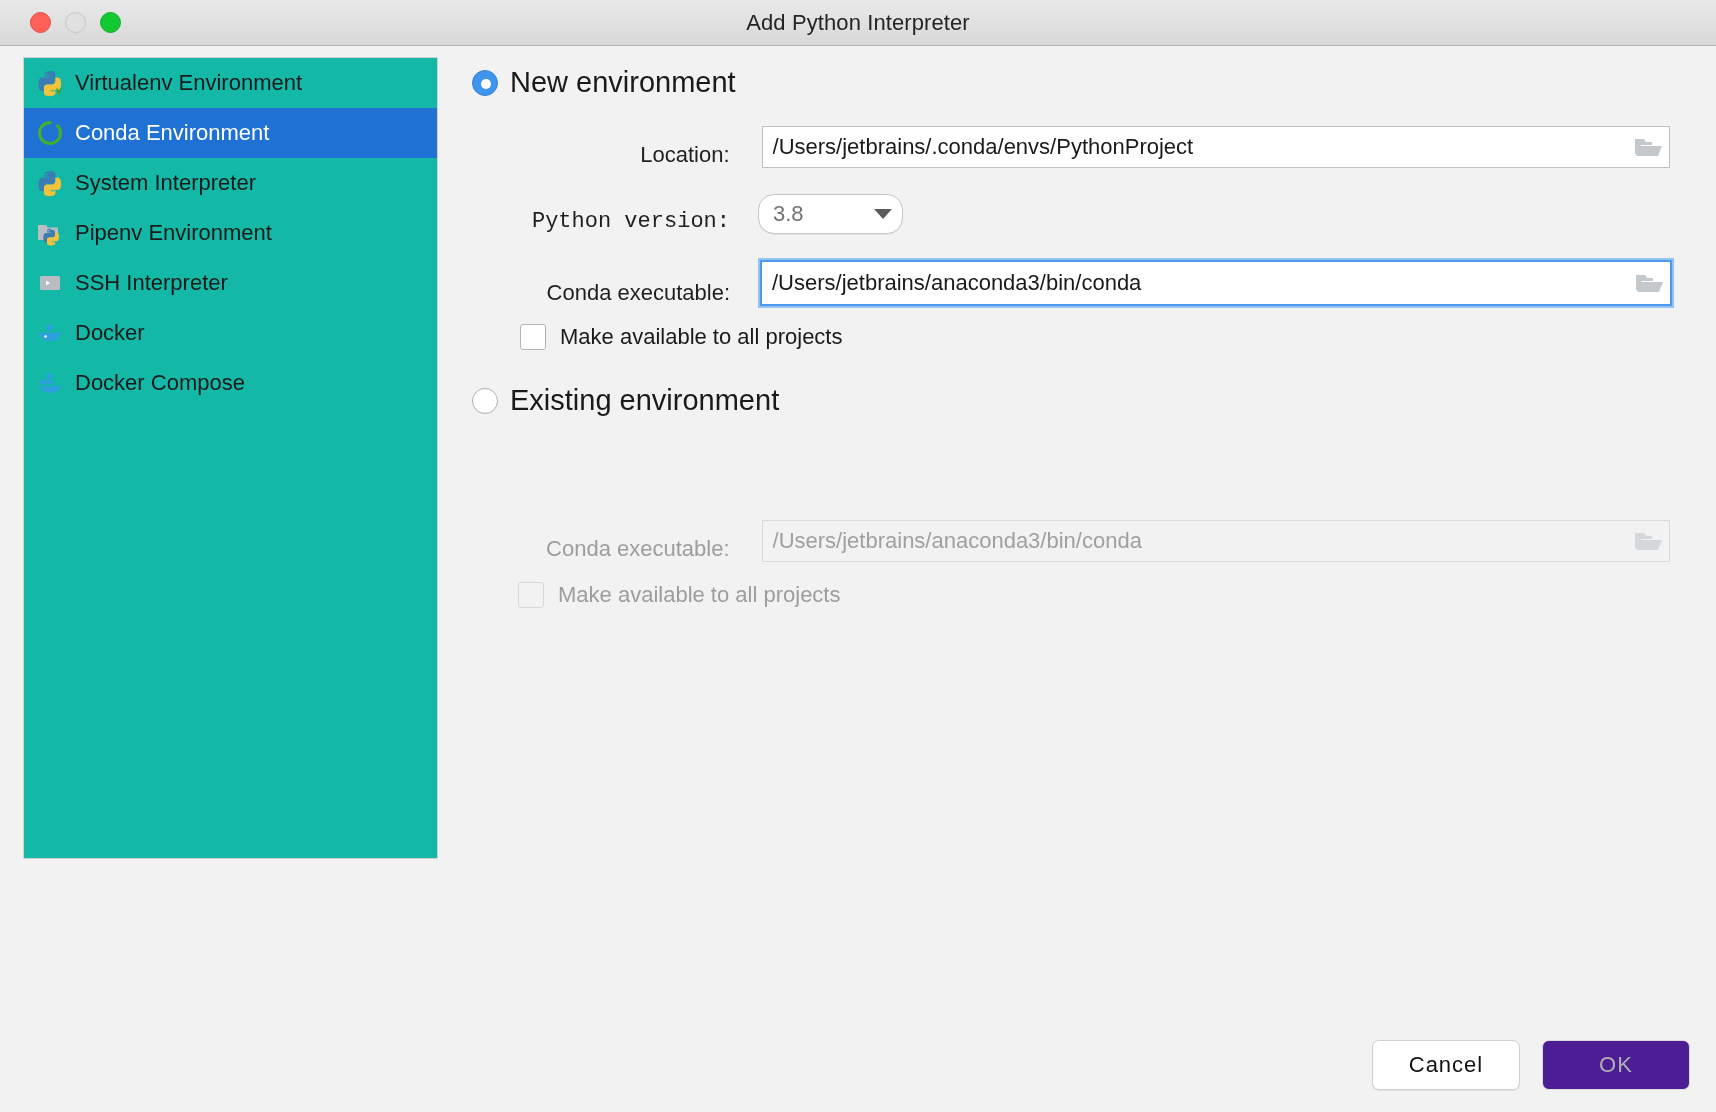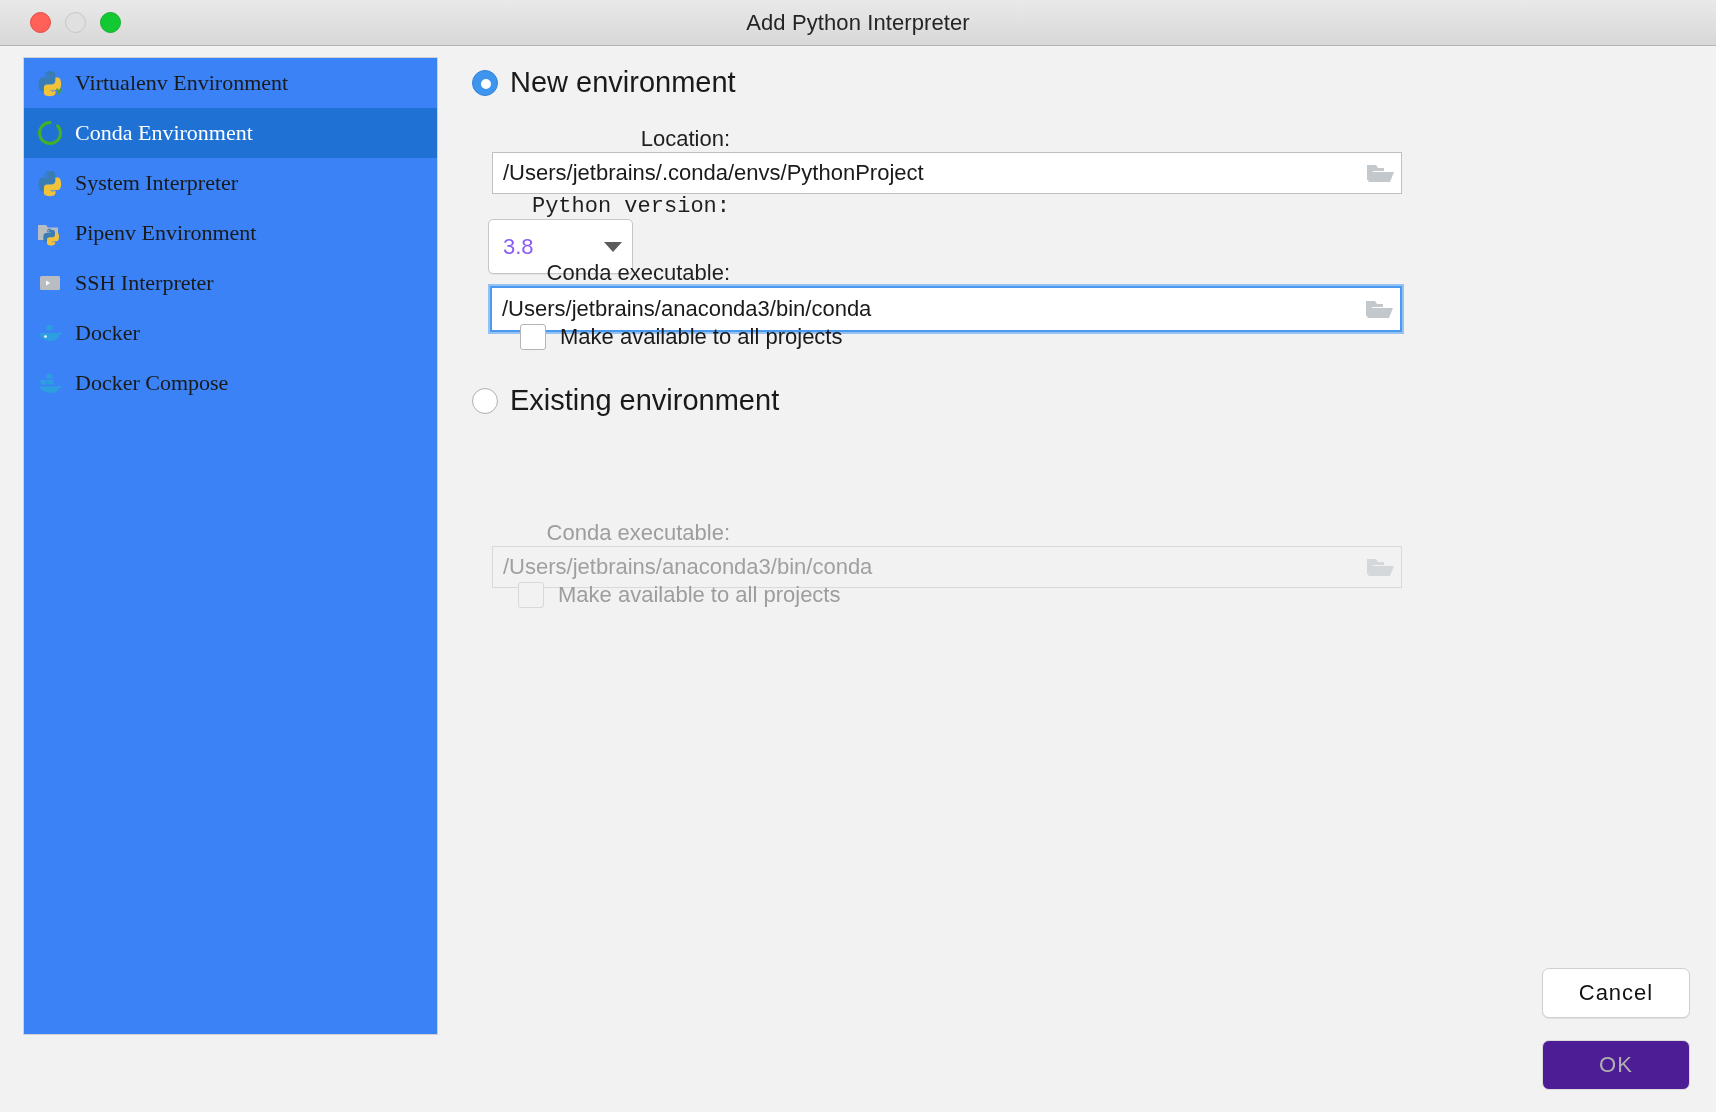--- a/index.html
+++ b/index.html
@@ -36,25 +36,24 @@
     letter-spacing: 0.1px;
   }
 
   
   .body { flex: 1; position: relative; }
 
   
   .sidebar {
     position: absolute;
     left: 23px; top: 11px;
-    width: 415px; height: 978px;
-    background: #3b82f6;
+    width: 415px; height: 802px;
+    background: #14b8a6;
     border: 1px solid #d2d2d2;
     overflow: hidden;
-    font-family: Liberation Serif, serif;
   }
   .side-item {
     display: flex; align-items: center;
     height: 50px;
     padding-left: 12px;
     gap: 11px;
     font-size: 22px;
     color: #1a1a1a;
     cursor: default;
   }
@@ -72,21 +71,21 @@
     position: relative; flex: 0 0 26px;
   }
   .radio.checked { background: #3f95ee; border-color: #2f82d8; }
   .radio.checked::after {
     content: ""; position: absolute;
     left: 8px; top: 8px; width: 10px; height: 10px;
     border-radius: 50%; background: #ffffff;
   }
   .radio-label { font-size: 29px; color: #1a1a1a; }
 
-  .form-row { display: flex; align-items: flex-start; flex-direction: column; }
+  .form-row { display: flex; align-items: flex-end; }
   .field-label {
     font-size: 22px; color: #1f1f1f;
     text-align: right;
     white-space: nowrap;
   }
   .field-label.dim { color: #9d9d9d; }
 
   .textfield {
     height: 42px;
     background: #ffffff;
@@ -102,26 +101,26 @@
     height: 46px;
   }
   .textfield.disabled {
     background: #f2f2f2; border-color: #d9d9d9; color: #a0a0a0;
   }
   .tf-value { flex: 1; white-space: nowrap; overflow: hidden; }
 
   .folder-icon { width: 30px; height: 24px; flex: 0 0 30px; }
 
   .combo {
-    height: 55px;
+    height: 40px;
     background: #ffffff;
     border: 1px solid #c6c6c6;
-    border-radius: 5px;
+    border-radius: 16px;
     display: flex; align-items: center; justify-content: space-between;
-    font-size: 22px; color: #8b5cf6;
+    font-size: 22px; color: #737373;
     padding: 0 10px 0 14px;
     box-shadow: 0 1px 1px rgba(0,0,0,0.06);
   }
   .caret {
     width: 0; height: 0;
     border-left: 9px solid transparent;
     border-right: 9px solid transparent;
     border-top: 10px solid #5c5c5c;
     margin-left: 14px;
   }
@@ -149,21 +148,21 @@
     border: 1px solid #cfcfcf; border-radius: 6px;
     background: #f2f2f2;
     display: flex; align-items: center; justify-content: center;
     gap: 5px;
   }
   .dot { width: 5px; height: 5px; border-radius: 50%; background: #a3a3a3; }
 
   
   .footer {
     position: absolute; right: 26px; bottom: 22px;
-    display: flex; gap: 22px; flex-direction: column;
+    display: flex; gap: 22px;
   }
   .btn {
     height: 50px; min-width: 148px;
     border-radius: 7px;
     display: flex; align-items: center; justify-content: center;
     font-size: 22px;
     letter-spacing: 1px;
   }
   .btn.cancel {
     background: #ffffff; border: 1px solid #cfcfcf; color: #121212;

